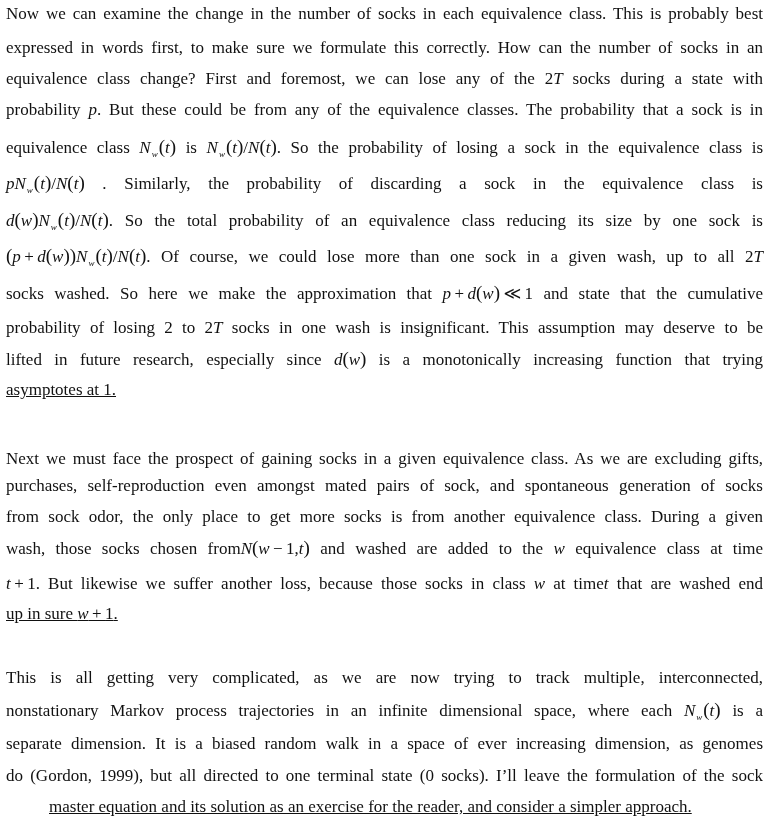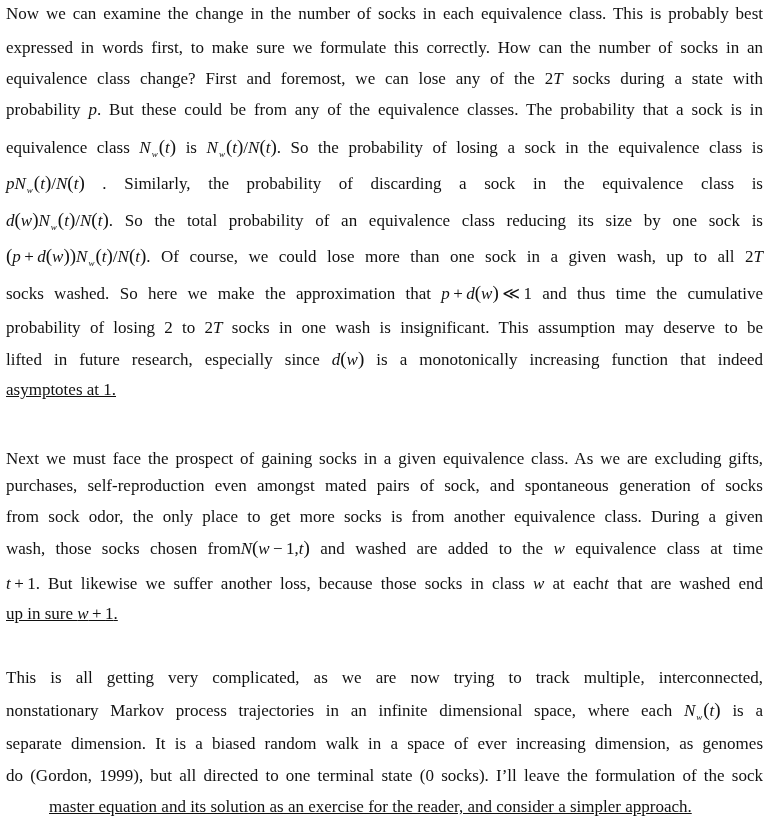--- a/index.html
+++ b/index.html
@@ -25,31 +25,31 @@
 <div id="doc">
     <div>
       <div class="line" style="top: 4px;">Now we can examine the change in the number of socks in each equivalence class. This is probably best</div>
       <div class="line" style="top: 38px;">expressed in words first, to make sure we formulate this correctly. How can the number of socks in an</div>
       <div class="line" style="top: 69px;"><span>equivalence class change? First and foremost, we can lose any of the </span><span><span class="u">2</span><span class="m">T</span></span><span> socks during a state with</span></div>
       <div class="line" style="top: 100px;"><span>probability </span><span><span class="m">p</span></span><span>. But these could be from any of the equivalence classes. The probability that a sock is in</span></div>
       <div class="line" style="top: 137px;"><span>equivalence class </span><span><span class="m">N</span><span class="sub">w</span><span class="paren u">(</span><span class="m">t</span><span class="paren u">)</span></span><span> is </span><span><span class="m">N</span><span class="sub">w</span><span class="paren u">(</span><span class="m">t</span><span class="paren u">)</span><span class="u">/</span><span class="m">N</span><span class="paren u">(</span><span class="m">t</span><span class="paren u">)</span></span><span>. So the probability of losing a sock in the equivalence class is</span></div>
       <div class="line" style="top: 173px;"><span></span><span><span class="m">p</span><span class="m">N</span><span class="sub">w</span><span class="paren u">(</span><span class="m">t</span><span class="paren u">)</span><span class="u">/</span><span class="m">N</span><span class="paren u">(</span><span class="m">t</span><span class="paren u">)</span></span><span> .  Similarly,  the  probability  of  discarding  a  sock  in  the  equivalence  class  is</span></div>
       <div class="line" style="top: 210px;"><span></span><span><span class="m">d</span><span class="paren u">(</span><span class="m">w</span><span class="paren u">)</span><span class="m">N</span><span class="sub">w</span><span class="paren u">(</span><span class="m">t</span><span class="paren u">)</span><span class="u">/</span><span class="m">N</span><span class="paren u">(</span><span class="m">t</span><span class="paren u">)</span></span><span>. So the total probability of an equivalence class reducing its size by one sock is</span></div>
       <div class="line" style="top: 246px;"><span></span><span><span class="paren u">(</span><span class="m">p</span><span class="u"> + </span><span class="m">d</span><span class="paren u">(</span><span class="m">w</span><span class="paren u">)</span><span class="paren u">)</span><span class="m">N</span><span class="sub">w</span><span class="paren u">(</span><span class="m">t</span><span class="paren u">)</span><span class="u">/</span><span class="m">N</span><span class="paren u">(</span><span class="m">t</span><span class="paren u">)</span></span><span>. Of course, we could lose more than one sock in a given wash, up to all </span><span><span class="u">2</span><span class="m">T</span></span></div>
-      <div class="line" style="top: 283px;"><span>socks washed. So here we make the approximation that </span><span><span class="m">p</span><span class="u"> + </span><span class="m">d</span><span class="paren u">(</span><span class="m">w</span><span class="paren u">)</span><span class="u"> ≪ </span><span class="u">1</span></span><span> and thus time the cumulative</span></div>
+      <div class="line" style="top: 283px;"><span>socks washed. So here we make the approximation that </span><span><span class="m">p</span><span class="u"> + </span><span class="m">d</span><span class="paren u">(</span><span class="m">w</span><span class="paren u">)</span><span class="u"> ≪ </span><span class="u">1</span></span><span> and state that the cumulative</span></div>
       <div class="line" style="top: 318px;"><span>probability of losing 2 to </span><span><span class="u">2</span><span class="m">T</span></span><span> socks in one wash is insignificant. This assumption may deserve to be</span></div>
-      <div class="line" style="top: 349px;"><span>lifted in future research, especially since </span><span><span class="m">d</span><span class="paren u">(</span><span class="m">w</span><span class="paren u">)</span></span><span> is a monotonically increasing function that indeed</span></div>
+      <div class="line" style="top: 349px;"><span>lifted in future research, especially since </span><span><span class="m">d</span><span class="paren u">(</span><span class="m">w</span><span class="paren u">)</span></span><span> is a monotonically increasing function that trying</span></div>
       <div class="line last" style="top: 380px;">asymptotes at 1.</div>
     </div>
     <div>
       <div class="line" style="top: 449px;">Next we must face the prospect of gaining socks in a given equivalence class. As we are excluding gifts,</div>
       <div class="line" style="top: 476px;">purchases, self-reproduction even amongst mated pairs of sock, and spontaneous generation of socks</div>
       <div class="line" style="top: 507px;">from sock odor, the only place to get more socks is from another equivalence class. During a given</div>
       <div class="line" style="top: 538px;"><span>wash, those socks chosen from</span><span><span class="m">N</span><span class="paren u">(</span><span class="m">w</span><span class="u"> − </span><span class="u">1</span><span class="u">,</span><span class="m">t</span><span class="paren u">)</span></span><span> and washed are added to the </span><span><span class="m">w</span></span><span> equivalence class at time</span></div>
-      <div class="line" style="top: 574px;"><span></span><span><span class="m">t</span><span class="u"> + </span><span class="u">1</span></span><span>. But likewise we suffer another loss, because those socks in class </span><span><span class="m">w</span></span><span> at each</span><span><span class="m">t</span></span><span> that are washed end</span></div>
+      <div class="line" style="top: 574px;"><span></span><span><span class="m">t</span><span class="u"> + </span><span class="u">1</span></span><span>. But likewise we suffer another loss, because those socks in class </span><span><span class="m">w</span></span><span> at time</span><span><span class="m">t</span></span><span> that are washed end</span></div>
       <div class="line last" style="top: 604px;"><span>up in sure </span><span><span class="m">w</span><span class="u"> + </span><span class="u">1</span></span><span>.</span></div>
     </div>
     <div>
       <div class="line" style="top: 668px;">This is all getting very complicated, as we are now trying to track multiple, interconnected,</div>
       <div class="line" style="top: 700px;"><span>nonstationary Markov process trajectories in an infinite dimensional space, where each </span><span><span class="m">N</span><span class="sub">w</span><span class="paren u">(</span><span class="m">t</span><span class="paren u">)</span></span><span> is a</span></div>
       <div class="line" style="top: 734px;">separate dimension. It is a biased random walk in a space of ever increasing dimension, as genomes</div>
       <div class="line" style="top: 766px;">do (Gordon, 1999), but all directed to one terminal state (0 socks). I’ll leave the formulation of the sock</div>
       <div class="line last" style="top: 797px; margin-left: 43px;">master equation and its solution as an exercise for the reader, and consider a simpler approach.</div>
     </div>
   </div>

